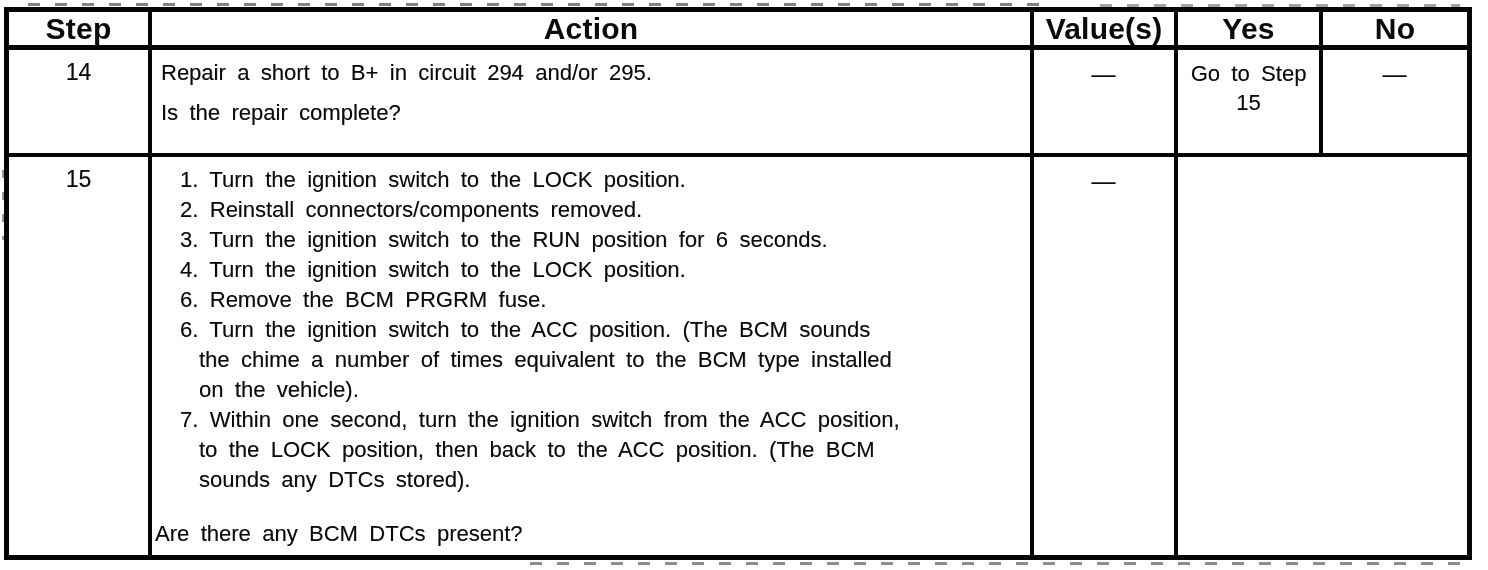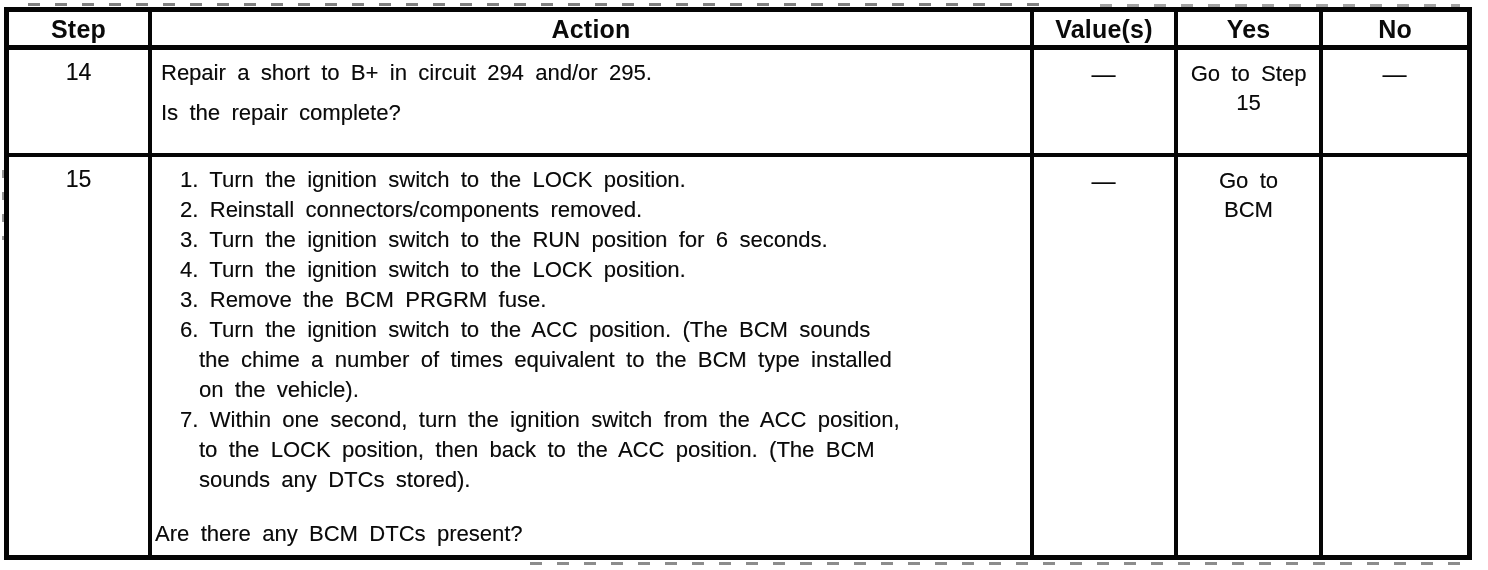--- a/index.html
+++ b/index.html
@@ -50,21 +50,21 @@
     box-sizing: border-box;
     overflow: hidden;
   }
   .cell.vline  { border-right: 4px solid #050505; }
   .cell.hline  { border-bottom: 4px solid #050505; }
   .cell.hdrline { border-bottom: 5px solid #050505; }
 
   .hdr {
     font-family: "Liberation Sans", "DejaVu Sans", sans-serif;
     font-weight: bold;
-    font-size: 25px;
+    font-size: 30px;
     line-height: 32px;
     text-align: center;
     padding-top: 1px;
     letter-spacing: 0.2px;
   }
   .serif {
     font-family: Liberation Sans, sans-serif;
     font-size: 22px;
     word-spacing: 0.24em;
     text-shadow: 0.3px 0.3px 0 rgba(10,10,10,0.4);
@@ -120,27 +120,25 @@
     <div class="cell vline hline serif mini-cell">Go to Step
 15</div>
     <div class="cell hline serif mini-cell dash">—</div>
 
     <div class="cell vline serif step-cell">15</div>
     <div class="cell vline serif action-15">
       <div class="list-item">1. Turn the ignition switch to the LOCK position.</div>
       <div class="list-item">2. Reinstall connectors/components removed.</div>
       <div class="list-item">3. Turn the ignition switch to the RUN position for 6 seconds.</div>
       <div class="list-item">4. Turn the ignition switch to the LOCK position.</div>
-      <div class="list-item">3. Remove the BCM PRGRM fuse.</div>
+      <div class="list-item">6. Remove the BCM PRGRM fuse.</div>
       <div class="list-item">6. Turn the ignition switch to the ACC position. (The BCM sounds
 the chime a number of times equivalent to the BCM type installed
 on the vehicle).</div>
       <div class="list-item">7. Within one second, turn the ignition switch from the ACC position,
 to the LOCK position, then back to the ACC position. (The BCM
 sounds any DTCs stored).</div>
       <div class="question">Are there any BCM DTCs present?</div>
     </div>
     <div class="cell vline serif mini-cell dash">—</div>
-    <div class="cell vline serif mini-cell">Go to
-BCM</div>
 
   </div>
 </div>
 
 </body></html>

